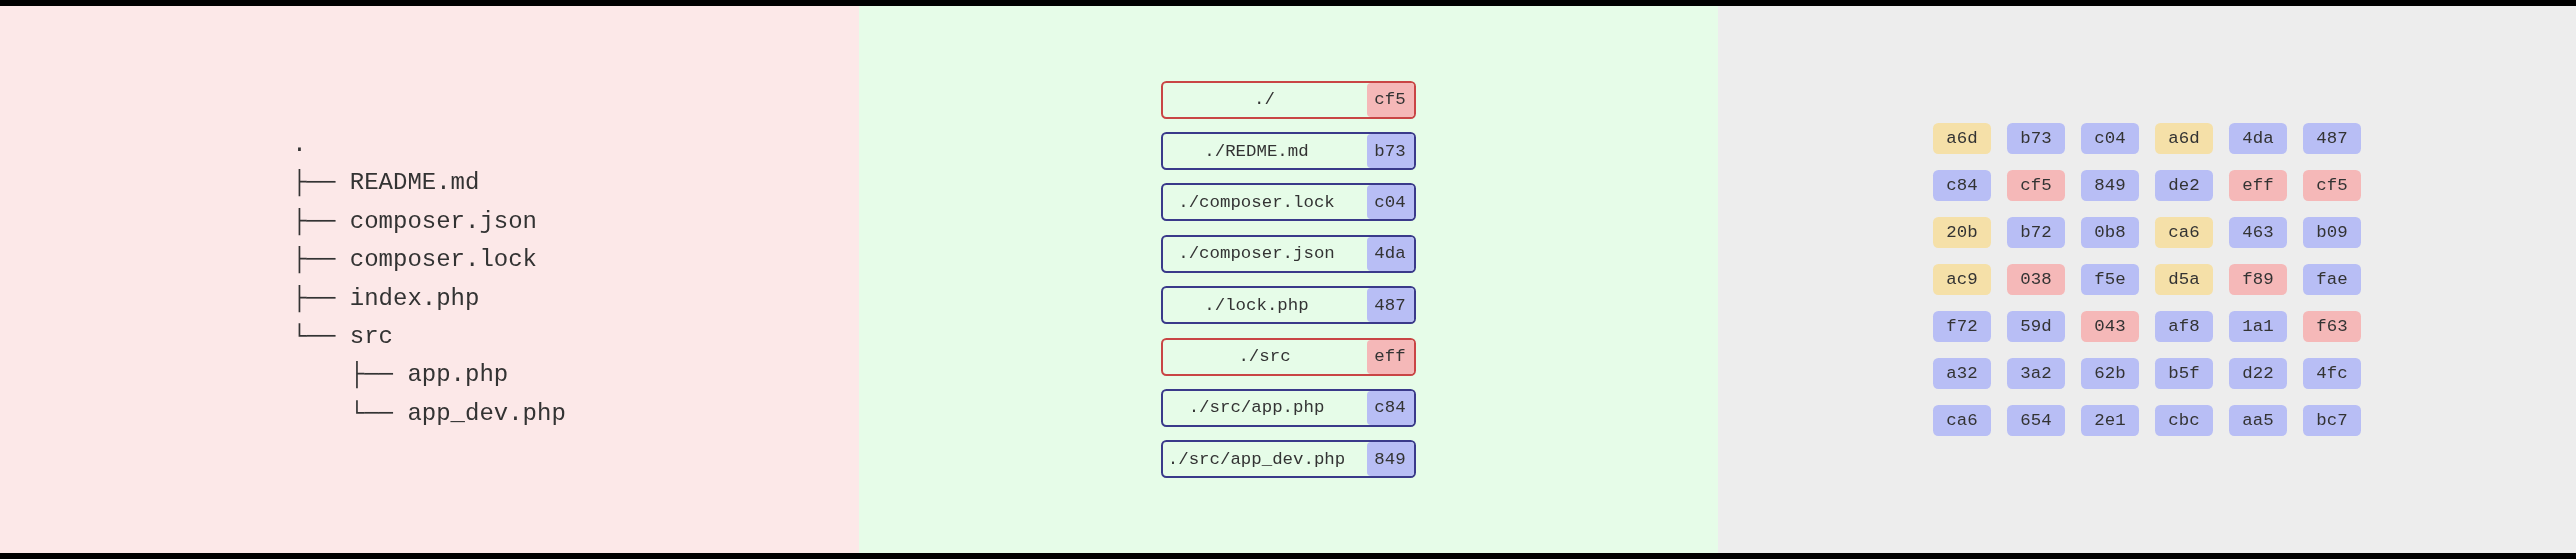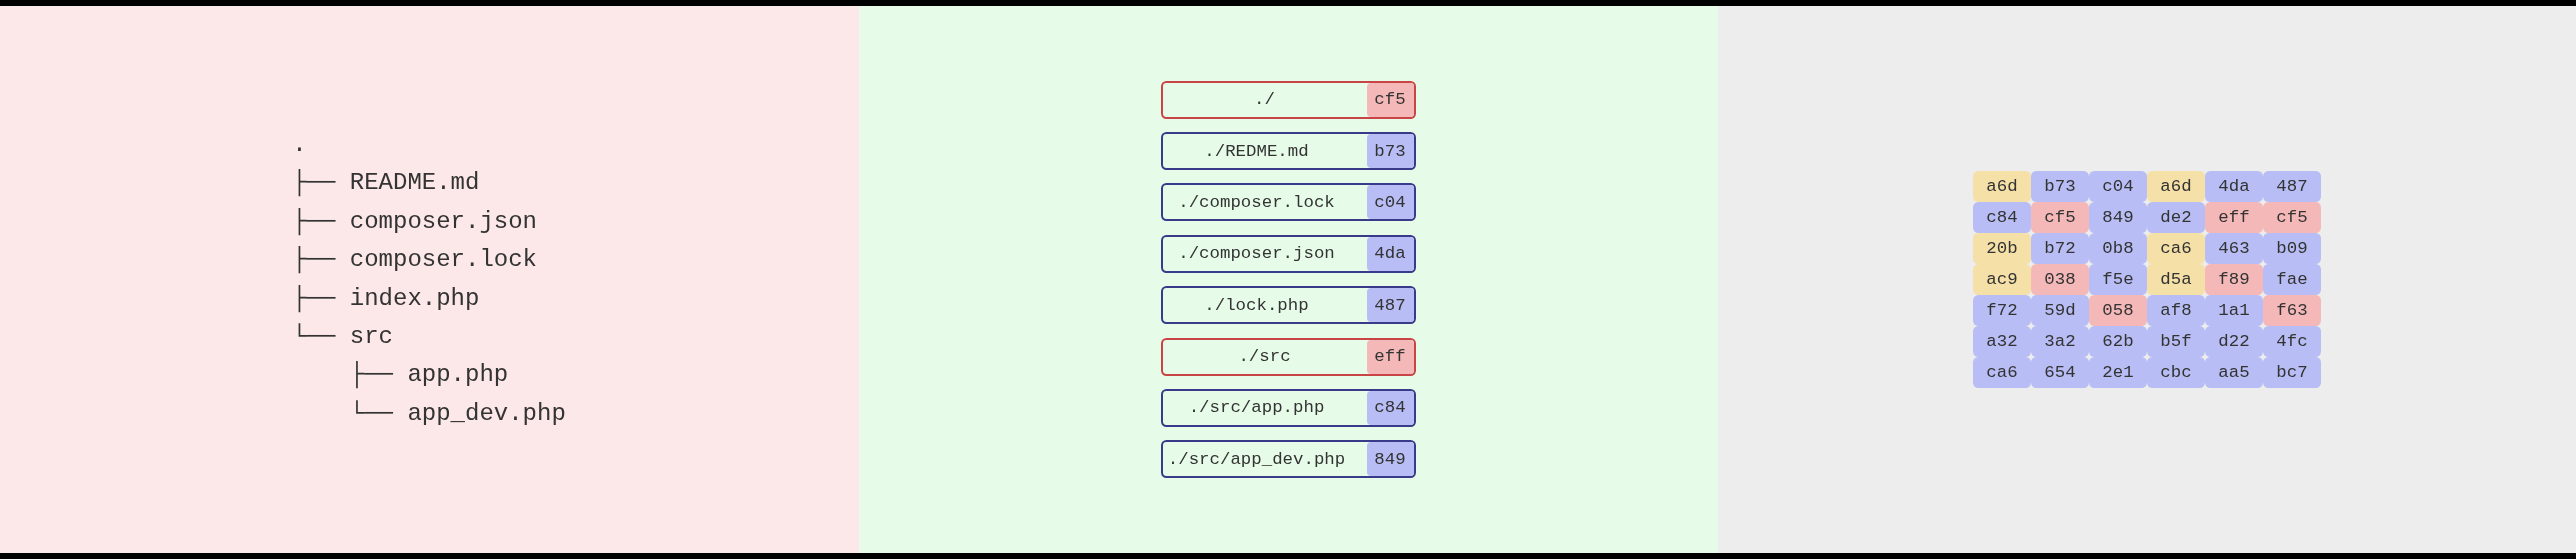--- a/index.html
+++ b/index.html
@@ -15,21 +15,21 @@
 
 .file-list { display: flex; flex-direction: column; gap: 13.4px; }
 .file-item { display: flex; align-items: center; border: 2px solid; border-radius: 5.4px; width: 255px; height: 38px; overflow: hidden; }
 .file-item.dir { border-color: #c94545; }
 .file-item.file { border-color: #3a3a8a; gap: 16px; }
 .file-path { flex: 1; text-align: center; font-size: 17.4px; color: #333; font-family: 'Courier New', monospace; }
 .file-hash { width: 47px; height: 100%; display: flex; align-items: center; justify-content: center; font-size: 17.4px; font-family: 'Courier New', monospace; color: #333; border-top-left-radius: 4px; border-bottom-left-radius: 4px; }
 .hash-red { background: #f5b8b8; }
 .hash-blue { background: #b8bef5; }
 
-.grid { display: grid; grid-template-columns: repeat(6, 1fr); }
+.grid { display: grid; grid-template-columns: repeat(6, 1fr); gap: 16px; }
 .cell { width: 58px; height: 31px; display: flex; align-items: center; justify-content: center; font-size: 17.4px; font-family: 'Courier New', monospace; color: #333; border-radius: 5.4px; }
 .c-yellow { background: #f5e0a8; }
 .c-blue { background: #b8bef5; }
 .c-red { background: #f5b8b8; }
 </style>
 </head>
 <body>
 
 <div class="container">
   <div class="panels">
@@ -101,21 +101,21 @@
           <div class="cell c-blue">463</div>
           <div class="cell c-blue">b09</div>
           <div class="cell c-yellow">ac9</div>
           <div class="cell c-red">038</div>
           <div class="cell c-blue">f5e</div>
           <div class="cell c-yellow">d5a</div>
           <div class="cell c-red">f89</div>
           <div class="cell c-blue">fae</div>
           <div class="cell c-blue">f72</div>
           <div class="cell c-blue">59d</div>
-          <div class="cell c-red">058</div>
+          <div class="cell c-red">043</div>
           <div class="cell c-blue">af8</div>
           <div class="cell c-blue">1a1</div>
           <div class="cell c-red">f63</div>
           <div class="cell c-blue">a32</div>
           <div class="cell c-blue">3a2</div>
           <div class="cell c-blue">62b</div>
           <div class="cell c-blue">b5f</div>
           <div class="cell c-blue">d22</div>
           <div class="cell c-blue">4fc</div>
           <div class="cell c-blue">ca6</div>

